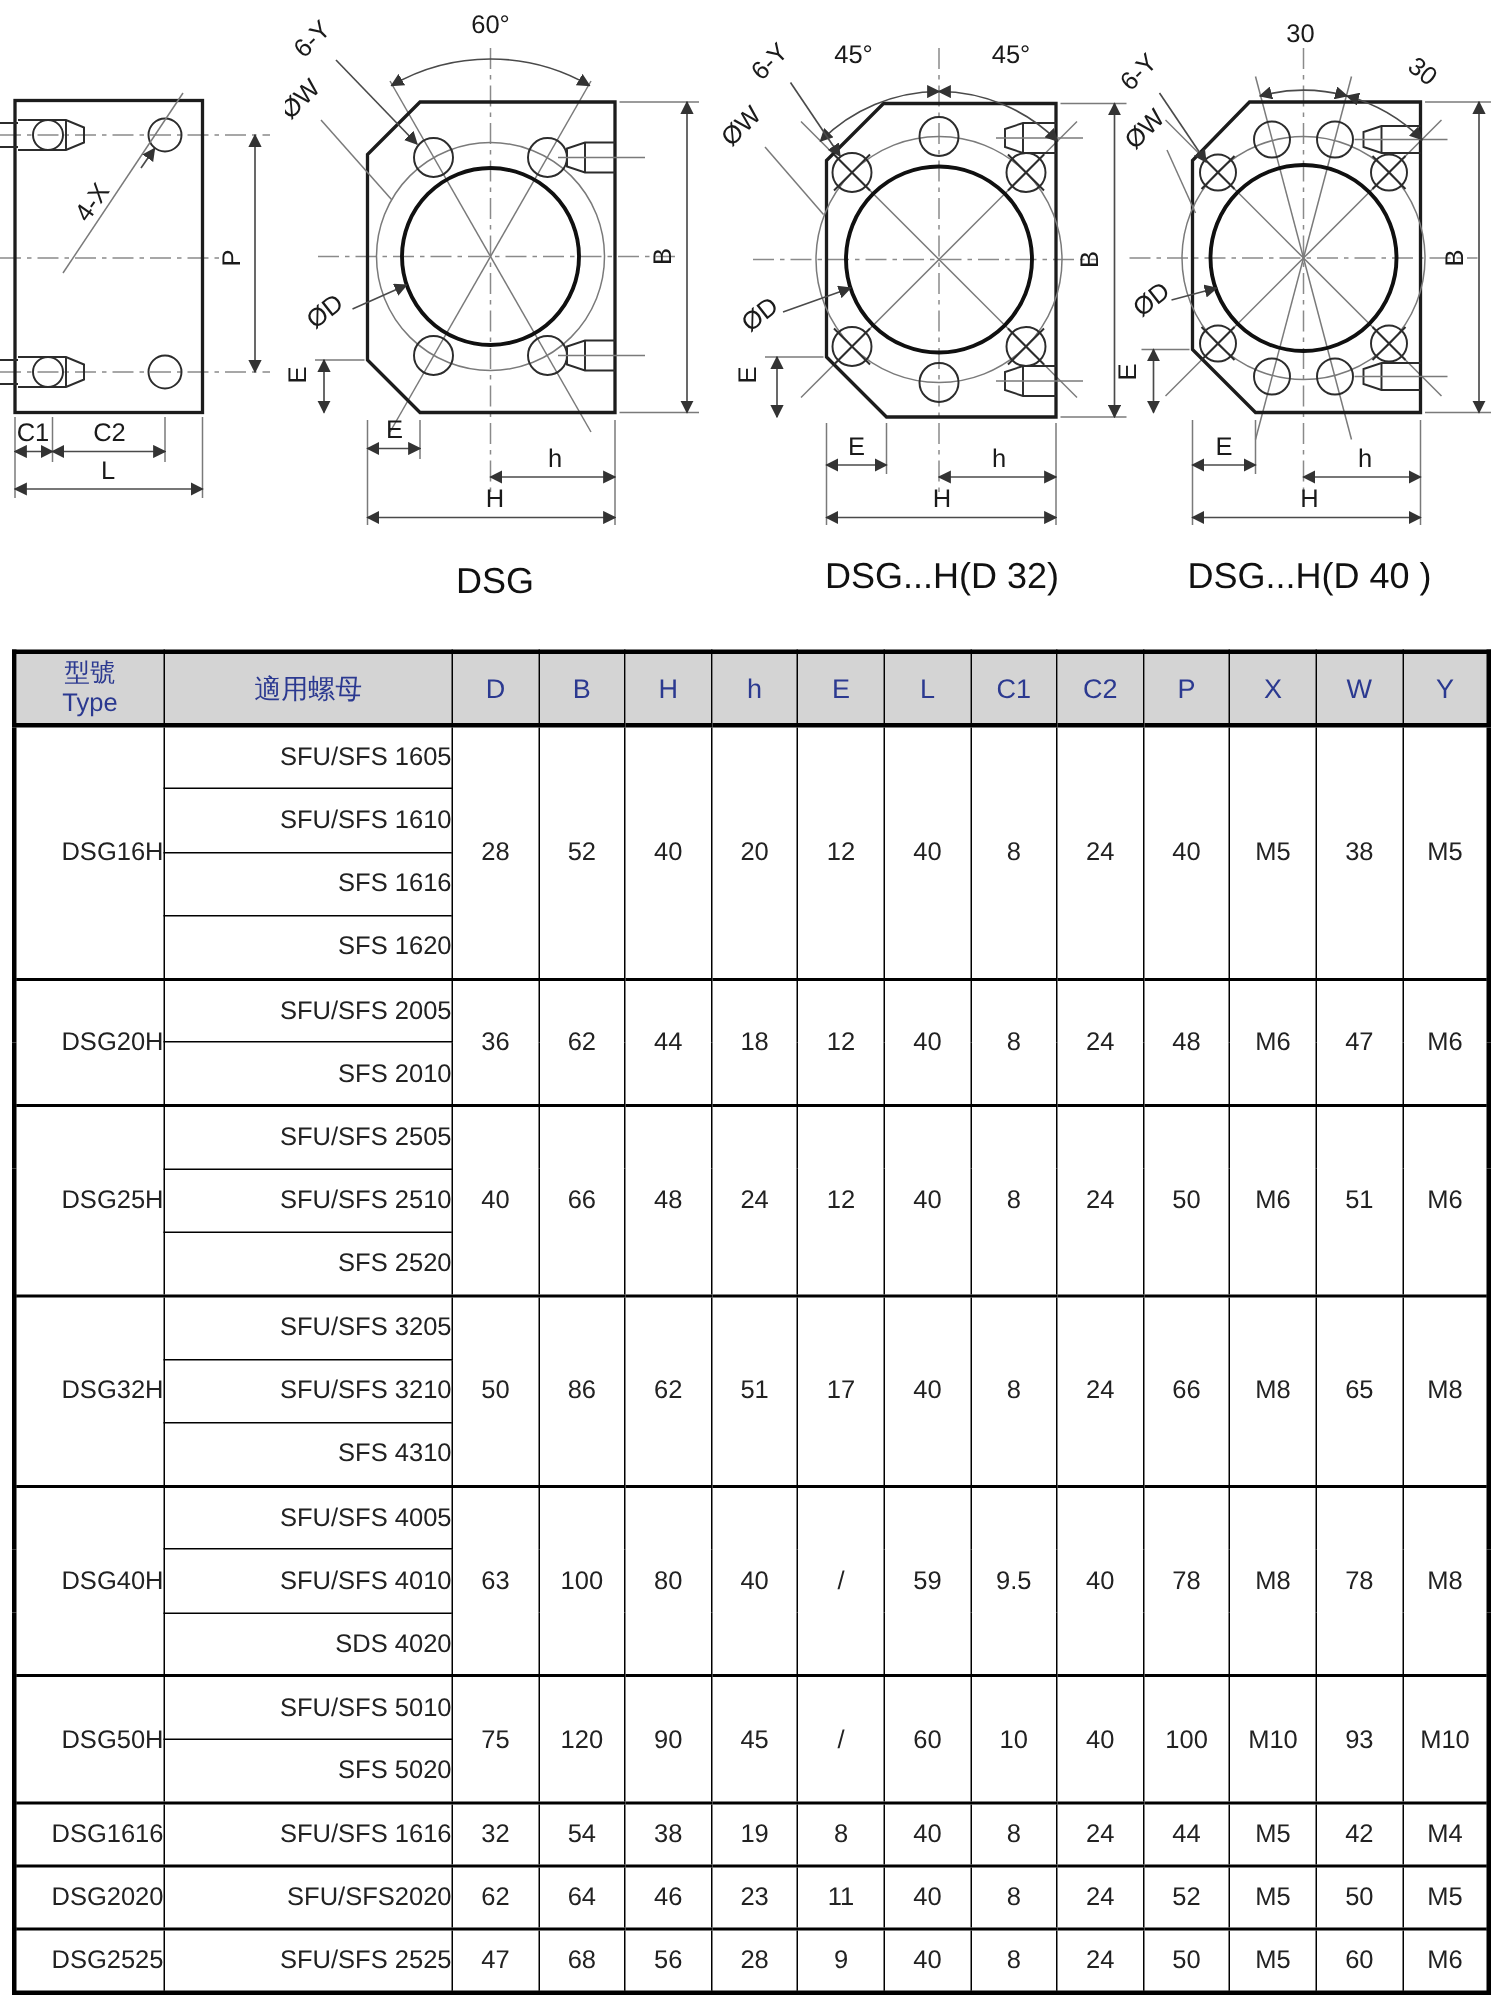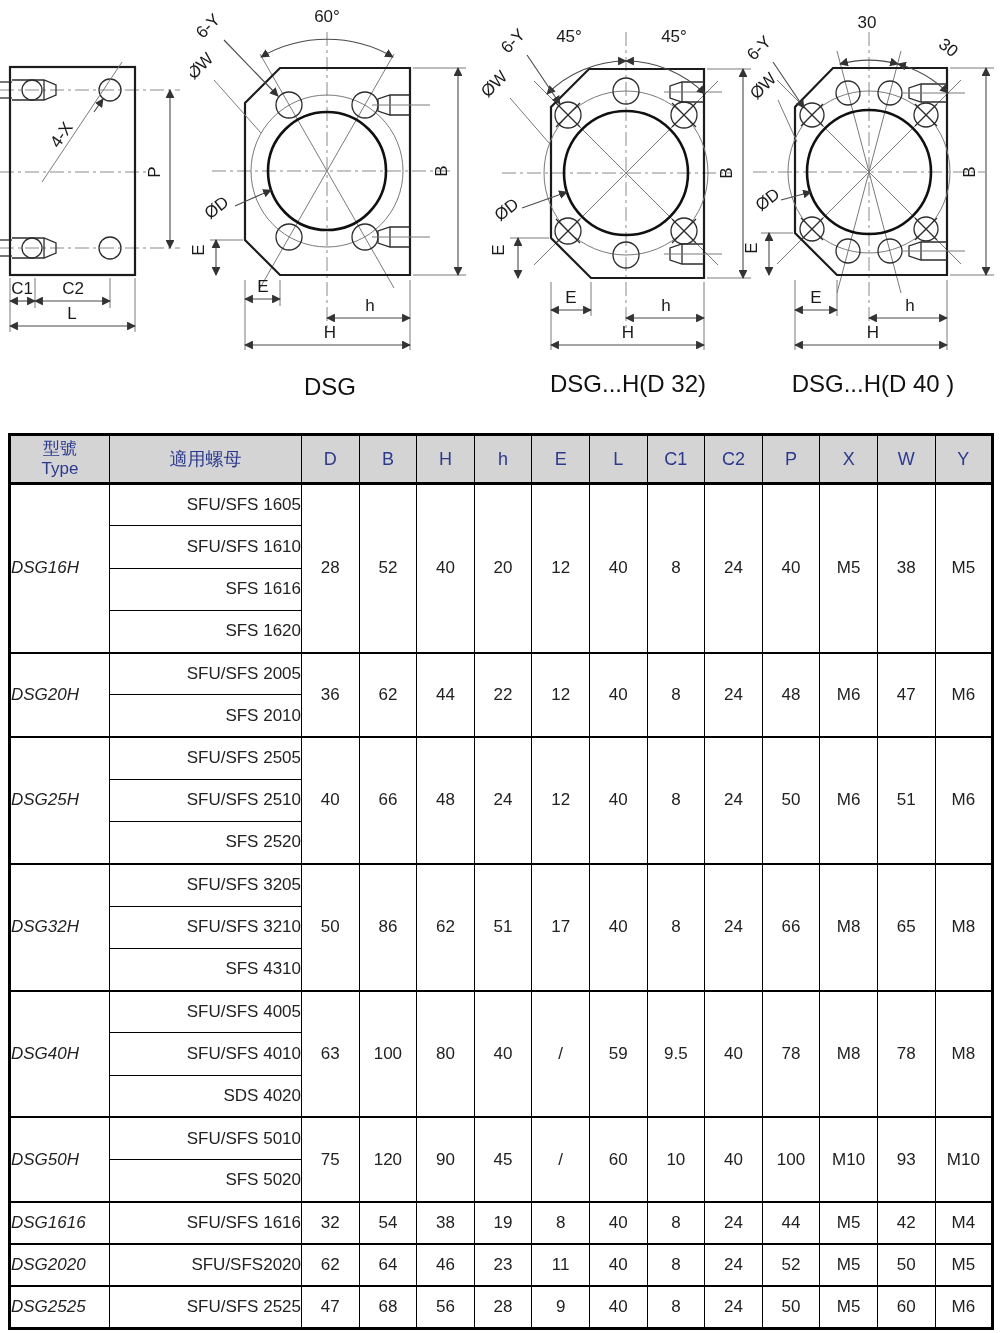--- a/index.html
+++ b/index.html
@@ -17,21 +17,21 @@
   text.lbl{fill:#1a1a1a;font-size:17px;text-anchor:middle;}
   text.cap{fill:#111;font-size:24px;text-anchor:middle;}
   
   table.spec{position:absolute;top:433px;left:8px;width:984px;height:897px;
              border-collapse:collapse;table-layout:fixed;border:3px solid #000;}
   table.spec th,table.spec td{border:1px solid #000;padding:0;overflow:hidden;
              font-size:17px;color:#222;}
   table.spec thead th{height:46px;background:#d4d4d4;color:#2b3990;font-weight:normal;
              font-size:18px;text-align:center;vertical-align:middle;border-bottom:3px solid #000;}
   table.spec thead th .two-line{line-height:1.15;font-size:17px;}
-  td.model{text-align:left;padding-left:8px;vertical-align:middle;font-style:italic;}
+  td.model{text-align:right;padding-left:8px;vertical-align:middle;}
   td.nut{text-align:right;padding-left:26px;vertical-align:middle;border-bottom:2px solid #3a3a3a;}
   td.val{text-align:center;vertical-align:middle;}
   tr{height:42px;}
   tr.group-start td{border-top:2.5px solid #000;}
 </style>
 </head>
 <body>
 
 <div class="page">
   <div class="drawings">
@@ -367,21 +367,21 @@
       <tr>
           <td class="nut">SFS 1620</td>
         </tr>
 
       <tr class="group-start">
         <td class="model" rowspan="2">DSG20H</td>
         <td class="nut">SFU/SFS 2005</td>
         <td class="val" rowspan="2">36</td>
         <td class="val" rowspan="2">62</td>
         <td class="val" rowspan="2">44</td>
-        <td class="val" rowspan="2">22</td>
+        <td class="val" rowspan="2">18</td>
         <td class="val" rowspan="2">12</td>
         <td class="val" rowspan="2">40</td>
         <td class="val" rowspan="2">8</td>
         <td class="val" rowspan="2">24</td>
         <td class="val" rowspan="2">48</td>
         <td class="val" rowspan="2">M6</td>
         <td class="val" rowspan="2">47</td>
         <td class="val" rowspan="2">M6</td>
       </tr>
       <tr>

